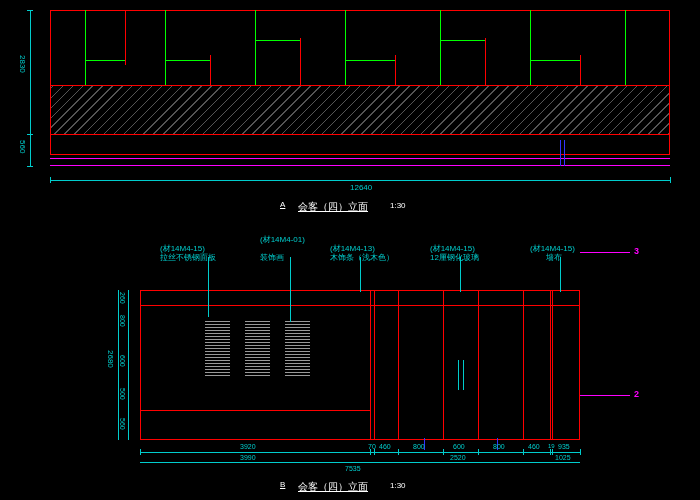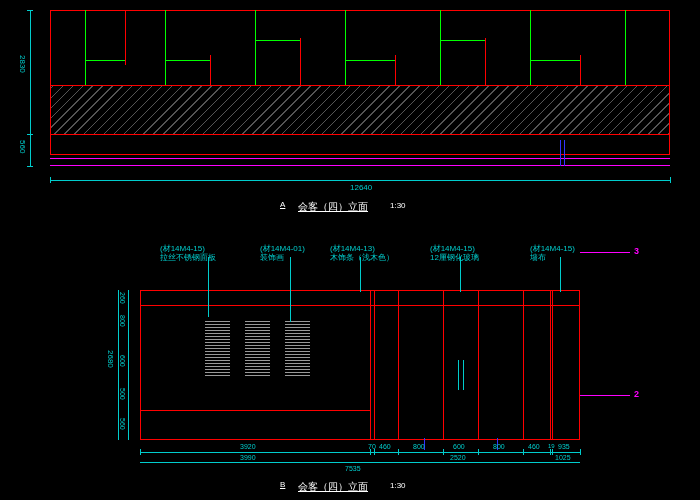--- a/index.html
+++ b/index.html
@@ -102,34 +102,34 @@
   <div class="el magenta-line" style="left:580px;top:395px;width:50px;height:1px"></div>
   <span class="txt mag" style="left:634px;top:389px;font-size:9px;font-weight:bold">2</span>
   <div class="el magenta-line" style="left:580px;top:252px;width:50px;height:1px"></div>
   <span class="txt mag" style="left:634px;top:246px;font-size:9px;font-weight:bold">3</span>
 
   <div class="el cyan-line" style="left:208px;top:257px;width:1px;height:60px"></div>
   <span class="txt cyan" style="left:160px;top:243px">(材14M4-15)</span>
   <span class="txt cyan" style="left:160px;top:252px">拉丝不锈钢面板</span>
 
   <div class="el cyan-line" style="left:290px;top:257px;width:1px;height:65px"></div>
-  <span class="txt cyan" style="left:260px;top:243px">(材14M4-01)</span>
+  <span class="txt cyan" style="left:260px;top:234px">(材14M4-01)</span>
   <span class="txt cyan" style="left:260px;top:252px">装饰画</span>
 
   <div class="el cyan-line" style="left:360px;top:257px;width:1px;height:35px"></div>
   <span class="txt cyan" style="left:330px;top:243px">(材14M4-13)</span>
   <span class="txt cyan" style="left:330px;top:252px">木饰条（浅木色）</span>
 
   <div class="el cyan-line" style="left:460px;top:257px;width:1px;height:35px"></div>
   <span class="txt cyan" style="left:430px;top:243px">(材14M4-15)</span>
   <span class="txt cyan" style="left:430px;top:252px">12厘钢化玻璃</span>
 
   <div class="el cyan-line" style="left:560px;top:257px;width:1px;height:35px"></div>
   <span class="txt cyan" style="left:530px;top:243px">(材14M4-15)</span>
-  <span class="txt cyan" style="left:530px;top:252px">墙布</span>
+  <span class="txt cyan" style="left:546px;top:252px">墙布</span>
 
   <div class="el cyan-line" style="left:118px;top:290px;width:1px;height:150px"></div>
   <div class="el cyan-line" style="left:128px;top:290px;width:1px;height:150px"></div>
   <span class="txt cyan v" style="left:106px;top:350px">2680</span>
   <span class="txt cyan v" style="left:119px;top:418px;font-size:7px">560</span>
   <span class="txt cyan v" style="left:119px;top:388px;font-size:7px">500</span>
   <span class="txt cyan v" style="left:119px;top:355px;font-size:7px">600</span>
   <span class="txt cyan v" style="left:119px;top:315px;font-size:7px">800</span>
   <span class="txt cyan v" style="left:119px;top:292px;font-size:7px">260</span>
 

